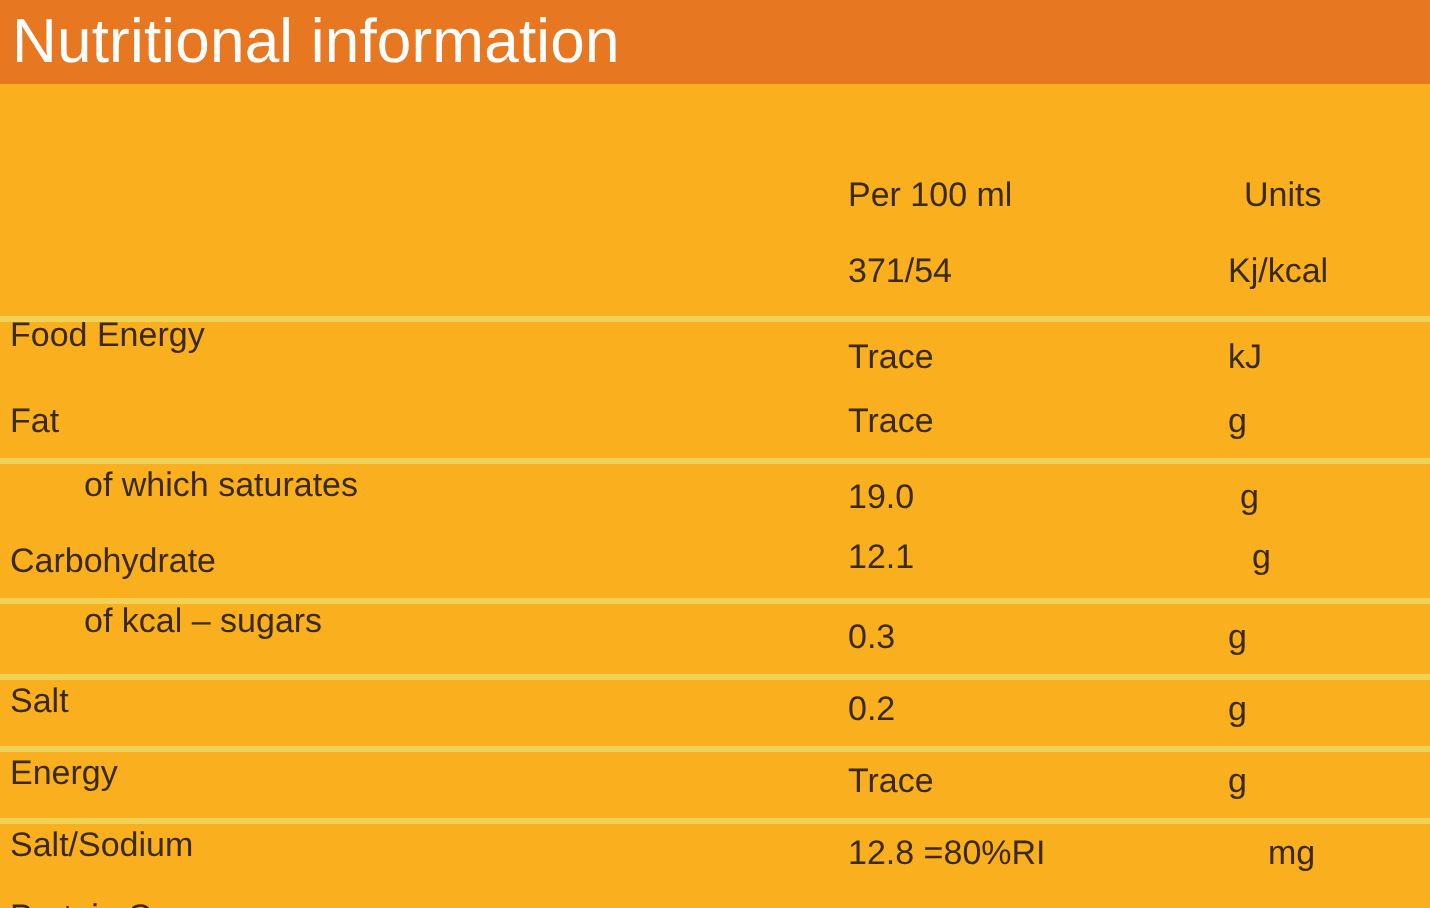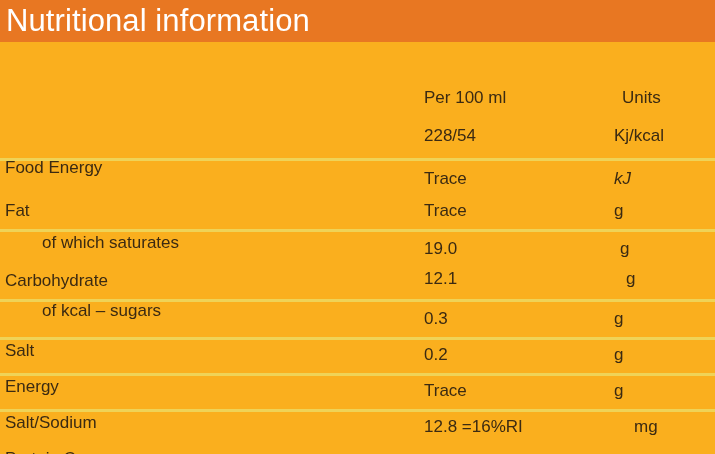--- a/index.html
+++ b/index.html
@@ -91,29 +91,29 @@
   <div id="header-title">Nutritional information</div>
 
 
   <div class="row" style="top:84px;">
     <div class="cell c-value" style="left:424px;">Per 100 ml</div>
     <div class="cell c-unit" style="left:594px;">Units</div>
   </div>
 
   <div class="row" style="top:122px;">
     <div class="cell c-label">Food Energy</div>
-    <div class="cell c-value">228/54</div>
+    <div class="cell c-value">371/54</div>
     <div class="cell c-unit" style="left:586px;">Kj/kcal</div>
   </div>
   <div class="sep" style="top:158px;"></div>
 
   <div class="row" style="top:165px;">
     <div class="cell c-label">Fat</div>
     <div class="cell c-value">Trace</div>
-    <div class="cell c-unit" style="left:586px;font-style:italic;">kJ</div>
+    <div class="cell c-unit" style="left:586px;">kJ</div>
   </div>
 
   <div class="row" style="top:197px;">
     <div class="cell c-label indent">of which saturates</div>
     <div class="cell c-value">Trace</div>
     <div class="cell c-unit" style="left:586px;">g</div>
   </div>
   <div class="sep" style="top:229px;"></div>
 
   <div class="row" style="top:235px;">
@@ -145,17 +145,17 @@
 
   <div class="row" style="top:377px;">
     <div class="cell c-label">Salt/Sodium</div>
     <div class="cell c-value">Trace</div>
     <div class="cell c-unit" style="left:586px;">g</div>
   </div>
   <div class="sep" style="top:409px;"></div>
 
   <div class="row" style="top:413px;">
     <div class="cell c-label">Protein C</div>
-    <div class="cell c-value">12.8 =16%RI</div>
+    <div class="cell c-value">12.8 =80%RI</div>
     <div class="cell c-unit" style="left:606px;text-align:right;">mg</div>
   </div>
 
 </div>
 
 </body></html>

